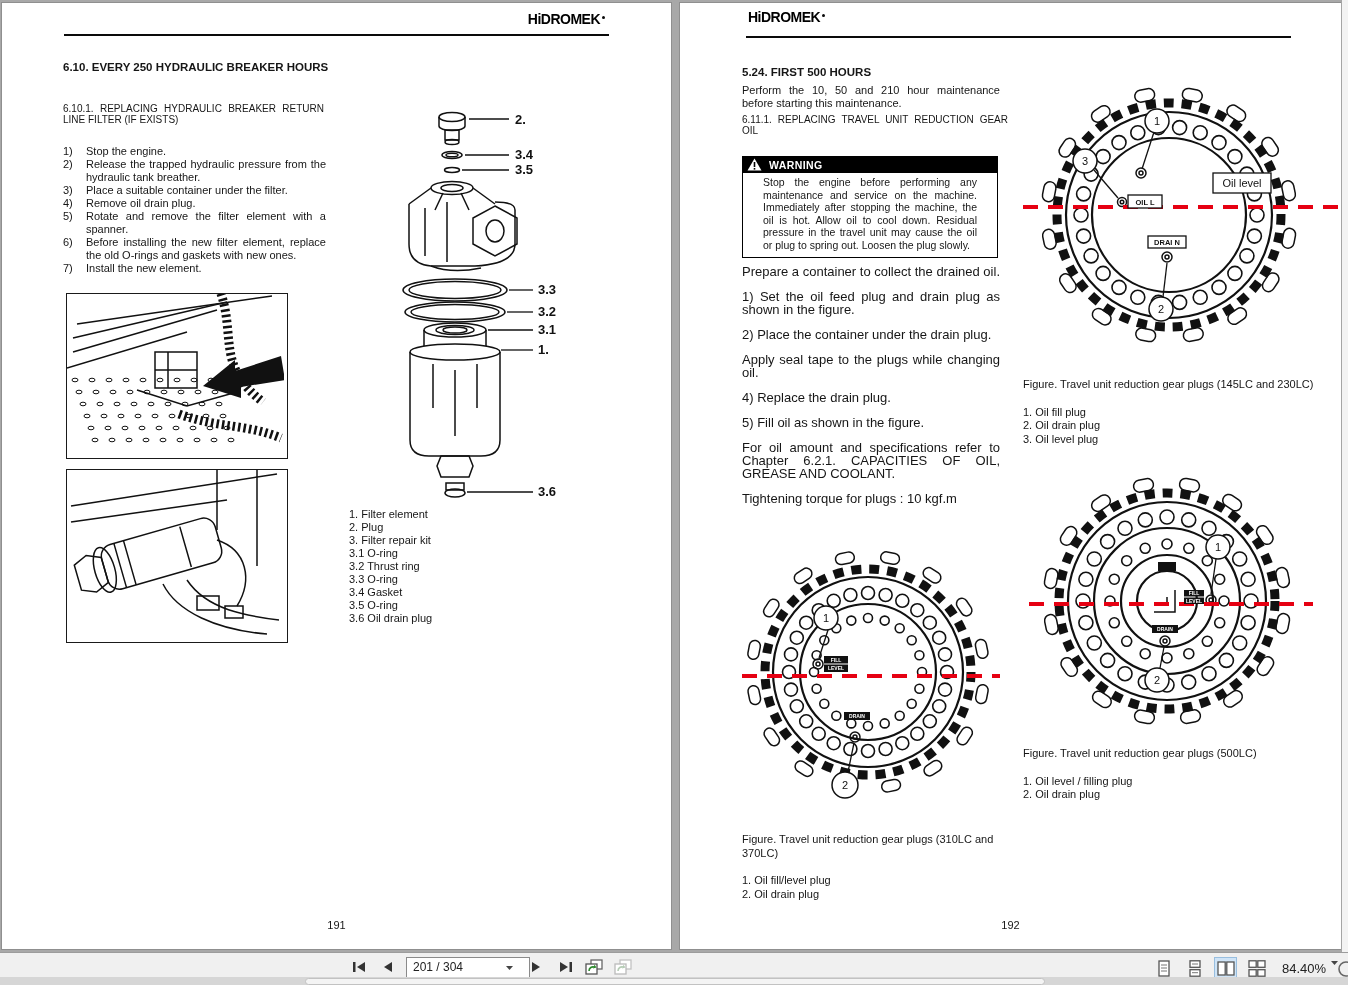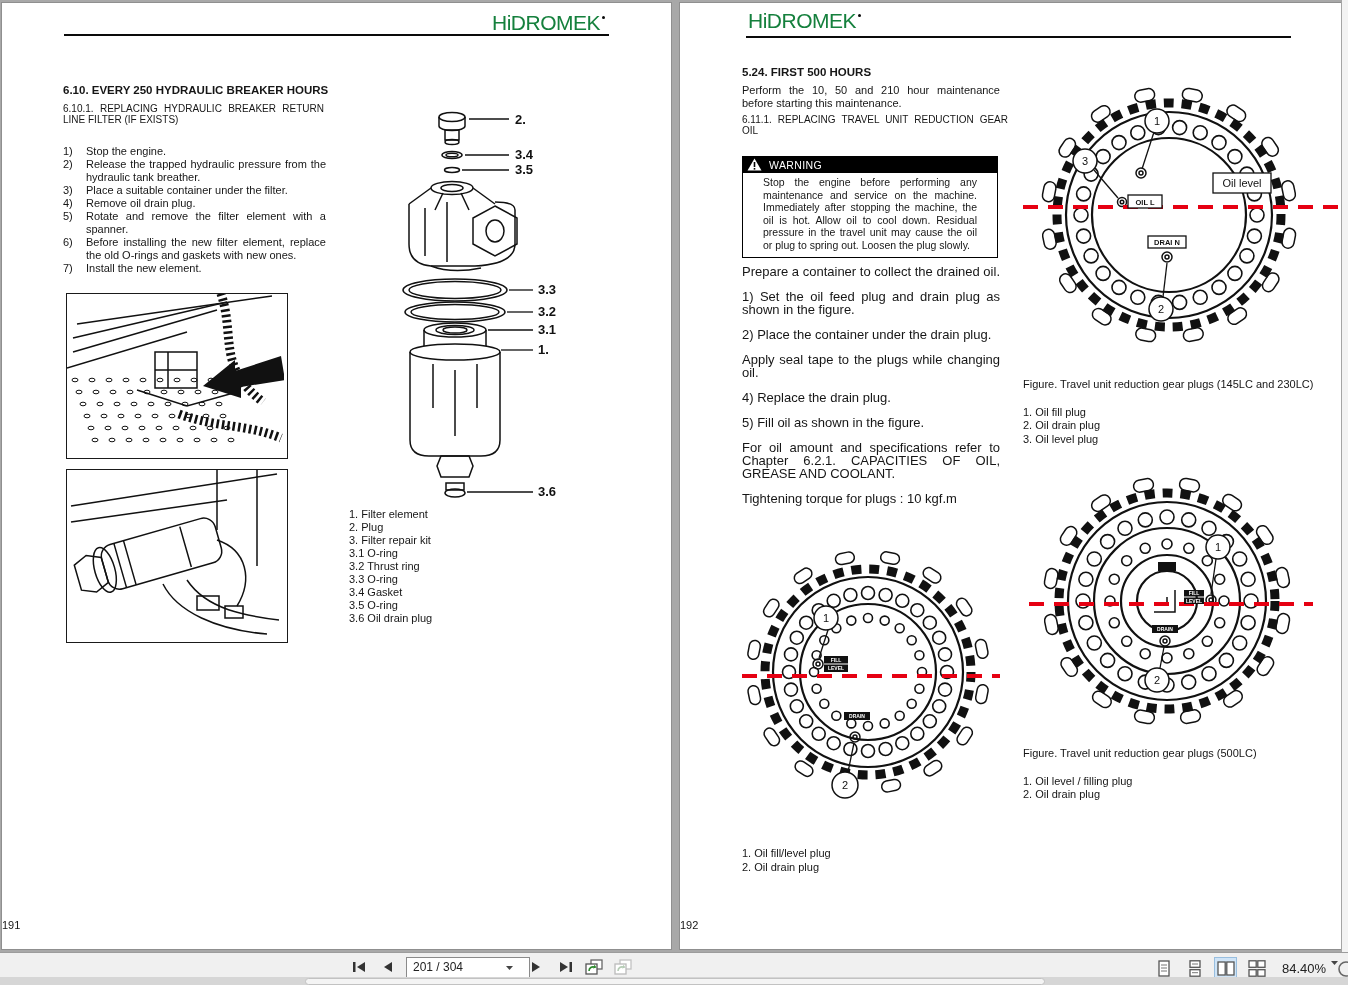--- a/index.html
+++ b/index.html
@@ -2,36 +2,36 @@
 <html><head>
 <meta charset="utf-8">
 <style>
   html,body{margin:0;padding:0}
   body{width:1348px;height:985px;overflow:hidden;position:relative;background:#a8a8a8;
        font-family:"Liberation Sans",sans-serif;color:#161616;--red:#e60012;--selbg:#cfe4f7}
   .page{position:absolute;top:2px;height:948px;background:#fff;border:1px solid #8f8f8f;box-sizing:border-box;overflow:hidden}
   #page-left{left:1px;width:671px}
   #page-right{left:679px;width:663px}
   .vscroll{position:absolute;right:0;top:0;width:6px;height:952px;background:#f3f3f3;border-left:1px solid #a5a5a5}
-  .logo{position:absolute;font-weight:400;font-size:21px;letter-spacing:-0.5px;color:#15803d;white-space:nowrap}
+  .logo{position:absolute;font-weight:700;font-size:14px;letter-spacing:-0.5px;color:#000000;white-space:nowrap}
   .logodot{display:inline-block;width:3px;height:3px;background:#0a0a0a;border-radius:50%;vertical-align:top;margin:5px 0 0 2px}
   .rule{position:absolute;height:0;border-top:2px solid #0a0a0a}
   .h1{position:absolute;font-size:11.5px;font-weight:bold}
   .h2{position:absolute;font-size:10px;font-weight:normal;text-align:justify}
   .bt{font-size:11px;line-height:13px;text-align:justify}
   .steps{position:absolute;left:61px;top:142px;width:263px;font-size:11px;line-height:13px}
   .step{display:flex}
   .step .n{width:23px;flex:none}
   .step .t{flex:1;text-align:justify}
   .photo{position:absolute;border:1.5px solid #1a1a1a;background:#fff}
   .plist{position:absolute;left:347px;top:505px;font-size:11px;line-height:13px}
   .fig{position:absolute}
-  .pgnum{position:absolute;left:0;width:100%;top:916px;text-align:left;font-size:11px}
+  .pgnum{position:absolute;left:0;width:100%;top:916px;text-align:center;font-size:11px}
   .warnbox{position:absolute;left:62px;top:153px;width:256px}
-  .warnhdr{background:#000;color:#fff;height:17px;display:flex;align-items:center;gap:7px;padding:0 5px;font-size:10.5px;font-weight:normal;letter-spacing:.4px}
+  .warnhdr{background:#000;color:#fff;height:17px;display:flex;align-items:center;gap:7px;padding:0 5px;font-size:10.5px;font-weight:bold;letter-spacing:.4px}
   .warnbody{border:1.5px solid #000;border-top:none;padding:3px 20px 5px;font-size:10.5px;line-height:12.6px;text-align:justify}
   .flow{position:absolute;left:62px;top:262px;width:258px}
   .flow p{margin:0 0 12px;font-size:13px;line-height:13px;text-align:justify}
   .capblk{position:absolute;font-size:11px;line-height:13.5px}
   .leggrp{margin-top:14px}
   
   .ln{stroke:#111;fill:none;stroke-width:1.5}
   .ln2{stroke:#111;fill:none;stroke-width:2.2}
   .ldr{stroke:#111;stroke-width:1.3;fill:none}
   .teeth{fill:none;stroke:#111;stroke-width:9;stroke-dasharray:10 8}
@@ -64,21 +64,21 @@
   .hscroll{position:absolute;left:0;bottom:0;width:100%;height:9px;background:#d6d6d6}
   .hthumb{position:absolute;left:305px;top:1px;width:740px;height:7px;border-radius:4px;background:#f4f4f4;border:1px solid #c2c2c2;box-sizing:border-box}
 </style>
 </head>
 <body style="--red: #e60012; --selbg: #cfe4f7;">
 
 <div class="page" id="page-left">
   <div class="logo" style="right:66px;top:8px"><span>HiDROMEK</span><span class="logodot"></span></div>
   <div class="rule" style="left:62px;top:31px;width:545px"></div>
 
-  <div class="h1" style="left:61px;top:81px">6.10. EVERY 250 HYDRAULIC BREAKER HOURS</div>
+  <div class="h1" style="left:61px;top:58px">6.10. EVERY 250 HYDRAULIC BREAKER HOURS</div>
   <div class="h2" style="left:61px;top:100px;width:261px">6.10.1. REPLACING HYDRAULIC BREAKER RETURN LINE FILTER (IF EXISTS)</div>
 
   <div class="steps">
     <div class="step">
         <span class="n">1)</span>
         <span class="t">Stop the engine.</span>
       </div>
     <div class="step">
         <span class="n">2)</span>
         <span class="t">Release the trapped hydraulic pressure from the hydraulic tank breather.</span>
@@ -394,20 +394,21 @@
         <circle cx="86" cy="80" r="12"></circle>
         <text x="86" y="84">1</text>
       </g>
     <g class="callout">
         <circle cx="105" cy="247" r="13"></circle>
         <text x="105" y="251">2</text>
       </g>
   </svg>
 
   <div class="capblk" style="left:62px;top:830px;width:270px">
+    <div>Figure. Travel unit reduction gear plugs (310LC and 370LC)</div>
     <div class="leggrp">
       <div>1. Oil fill/level plug</div>
       <div>2. Oil drain plug</div>
     </div>
   </div>
 
   <svg class="fig" style="left:341px;top:82px" width="320" height="288" viewBox="0 0 320 288">
     <g>
         <rect x="-10" y="-6" width="20" height="12" rx="6" class="chainlink" transform="translate(267.8,153.3) rotate(101.0)"></rect>
         <rect x="-10" y="-6" width="20" height="12" rx="6" class="chainlink" transform="translate(249.7,197.3) rotate(123.5)"></rect>

